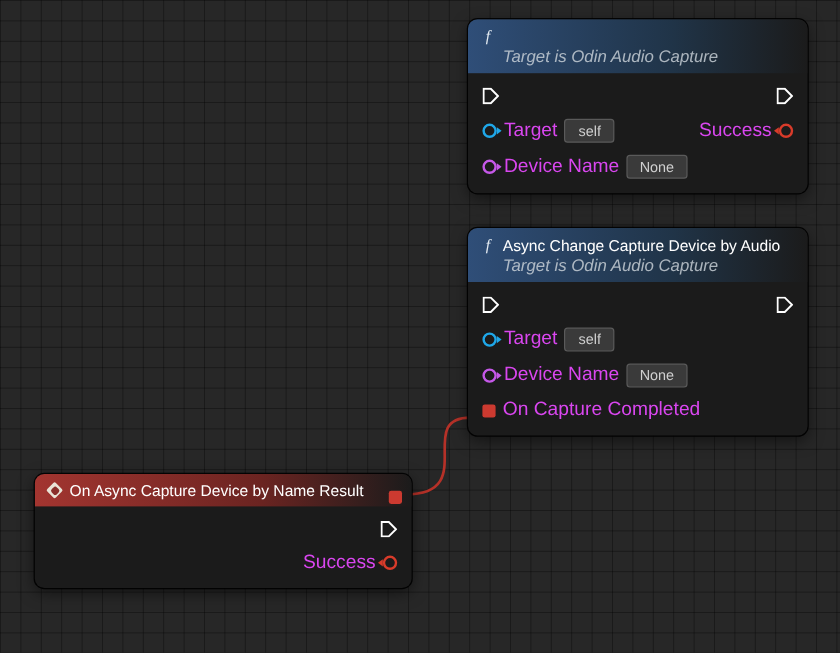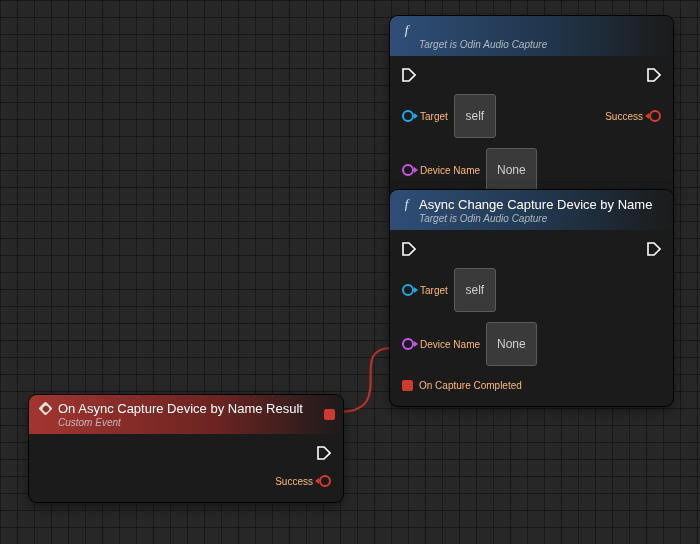--- a/index.html
+++ b/index.html
@@ -44,21 +44,21 @@
     display: flex;
     align-items: center;
     gap: 6px;
   }
   .node-title {
     font-size: 13px;
     font-weight: 500;
     color: #ffffff;
   }
   .node-subtitle {
-    font-size: 10px;
+    font-size: 14px;
     font-style: italic;
     color: #cfd6dc;
     opacity: 0.8;
     margin-left: 19px;
   }
   .header-red .node-subtitle { margin-left: 19px; }
   .fn-icon {
     font-style: italic;
     font-family: Georgia, "Times New Roman", serif;
     font-size: 13px;
@@ -100,21 +100,21 @@
     justify-content: space-between;
     align-items: center;
     min-height: 18px;
   }
   .pin-left, .pin-right {
     display: flex;
     align-items: center;
     gap: 6px;
   }
   .pin-right { justify-content: flex-start; }
-  .pin-label { color: #fdba74; font-size: 10px; }
+  .pin-label { color: #d946ef; font-size: 16px; }
   .exec-pin {
     width: 14px; height: 14px;
     position: relative;
   }
   .exec-pin svg { display: block; }
   .data-pin {
     width: 12px; height: 12px;
     border-radius: 50%;
     border: 2px solid currentColor;
     position: relative;
@@ -140,21 +140,21 @@
     width: 11px; height: 11px;
     background: #cc3a30;
     border-radius: 2px;
   }
   .input-box {
     background: #3a3a3a;
     border: 1px solid #5a5a5a;
     border-radius: 3px;
     color: #cfcfcf;
     font-size: 12px;
-    padding: 14px 10px;
+    padding: 2px 10px;
     min-width: 42px;
     text-align: center;
   }
   
   .wire {
     position: absolute;
     pointer-events: none;
   }
 </style>
 </head>
@@ -209,21 +209,21 @@
         </div>
         <div class="pin-right"></div>
       </div>
     </div>
   </div>
 
   <div class="node" style="left:390px; top:190px; width:283px;">
     <div class="node-header header-blue">
       <div class="header-title-row">
         <span class="fn-icon">f</span>
-        <span class="node-title">Async Change Capture Device by Name</span>
+        <span class="node-title">Async Change Capture Device by Audio</span>
       </div>
       <span class="node-subtitle">Target is Odin Audio Capture</span>
     </div>
     <div class="node-body">
       <div class="pin-row">
         <div class="pin-left">
           <span class="exec-pin">
             <svg width="14" height="14" viewBox="0 0 14 14">
               <path d="M1 1 L7 1 L13 7 L7 13 L1 13 Z" fill="none" stroke="#ffffff" stroke-width="1.6"></path>
             </svg>
@@ -262,21 +262,20 @@
       </div>
     </div>
   </div>
 
   <div class="node" style="left:29px; top:395px; width:314px;">
     <div class="node-header header-red" style="position:relative;">
       <div class="header-title-row">
         <span class="event-icon"></span>
         <span class="node-title">On Async Capture Device by Name Result</span>
       </div>
-      <span class="node-subtitle">Custom Event</span>
       <span class="delegate-pin" style="position:absolute; right:8px; top:14px;"></span>
     </div>
     <div class="node-body">
       <div class="pin-row">
         <div class="pin-left"></div>
         <div class="pin-right">
           <span class="exec-pin">
             <svg width="14" height="14" viewBox="0 0 14 14">
               <path d="M1 1 L7 1 L13 7 L7 13 L1 13 Z" fill="none" stroke="#ffffff" stroke-width="1.6"></path>
             </svg>

